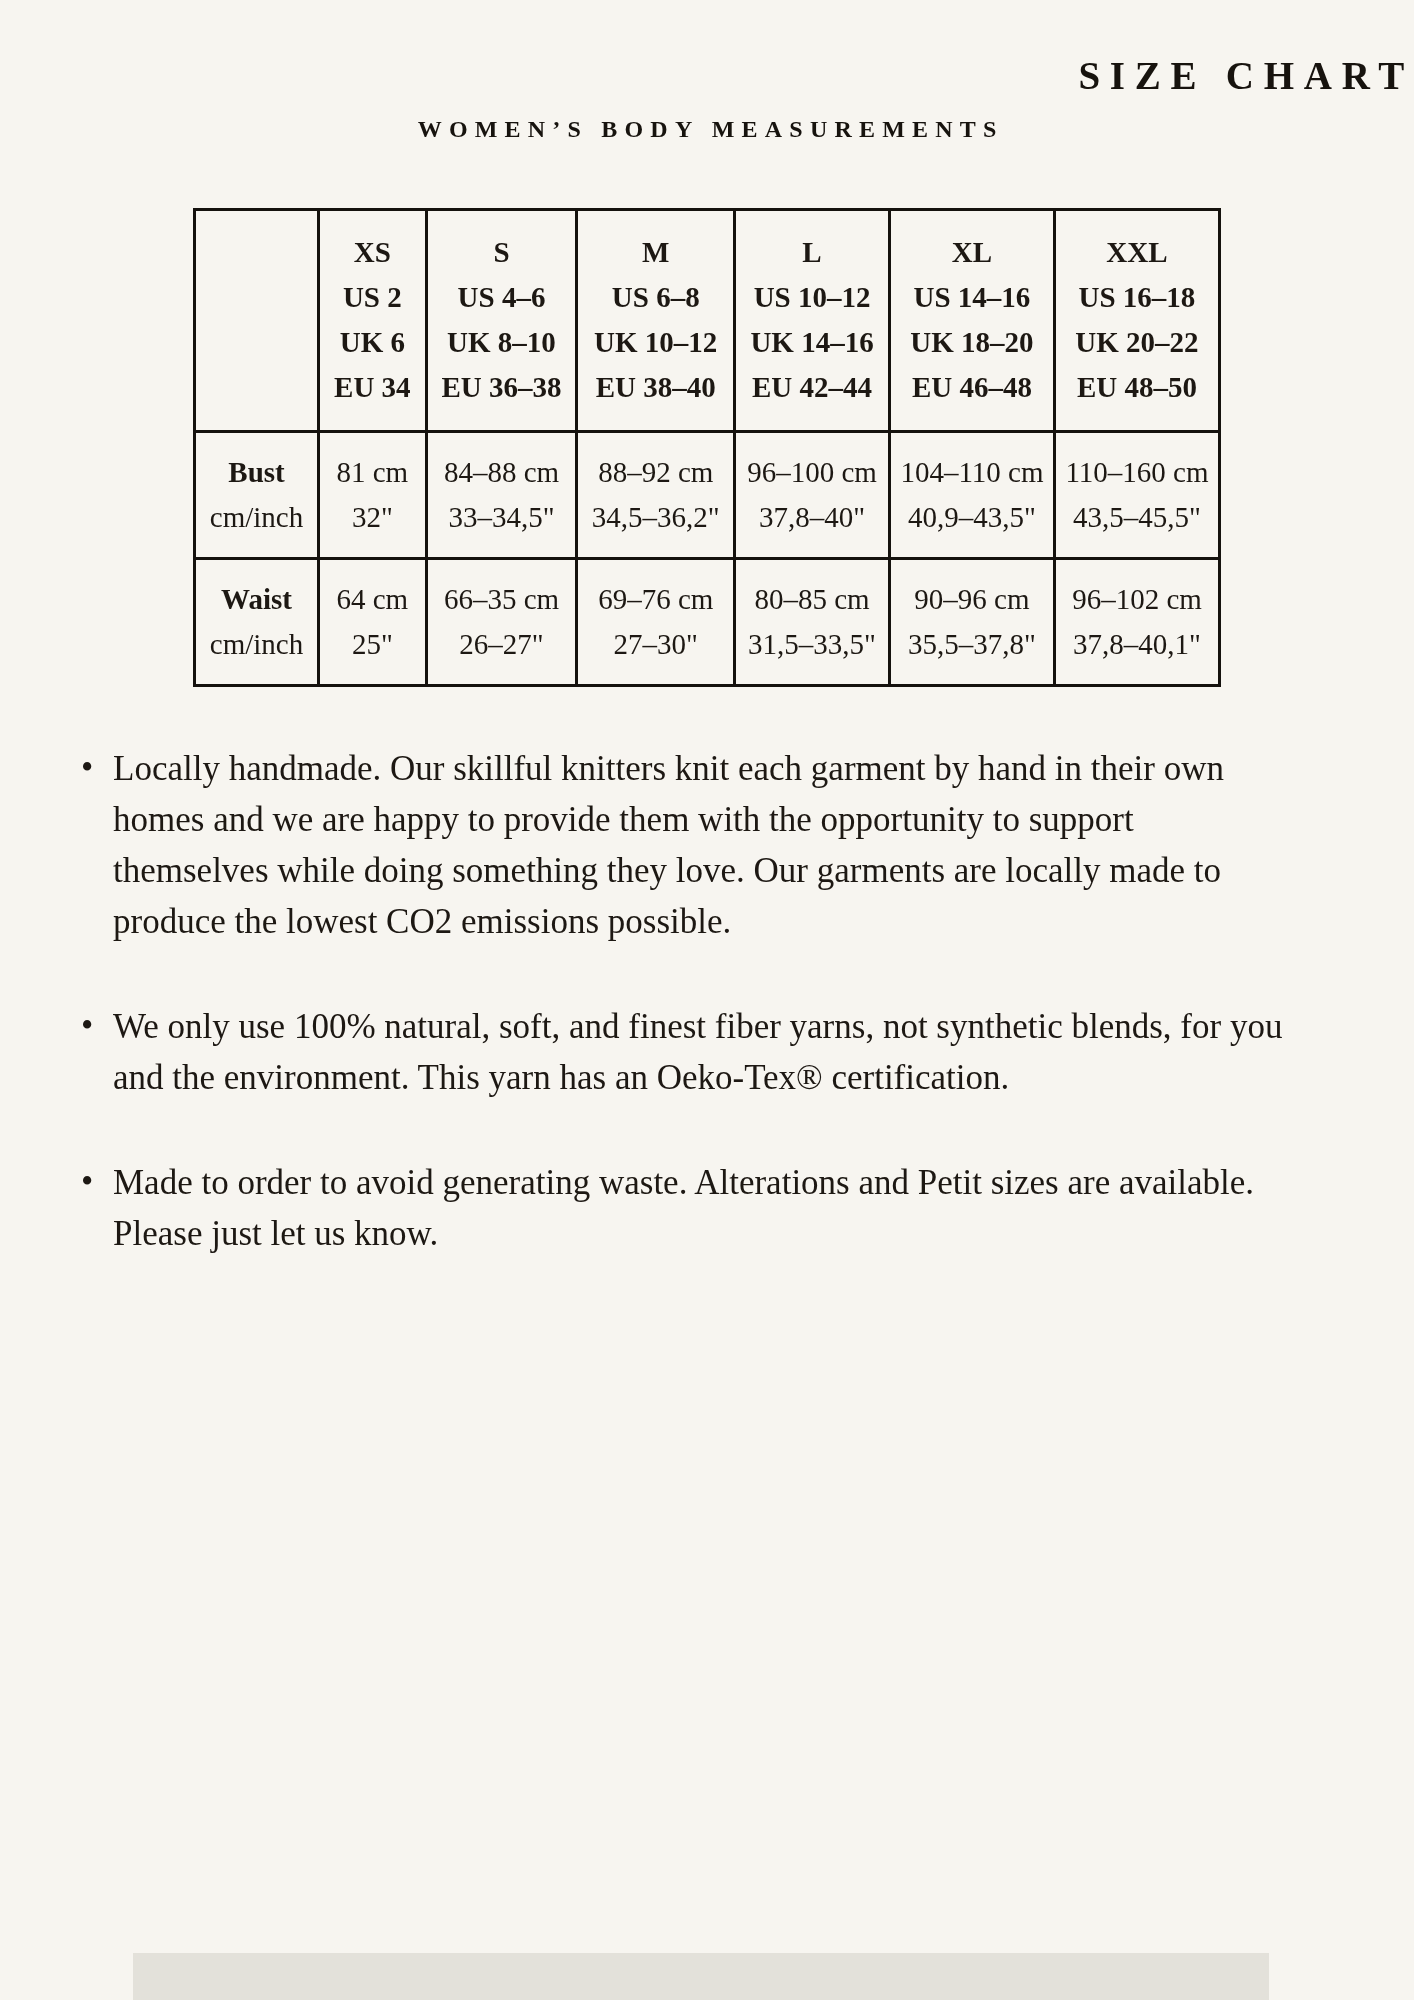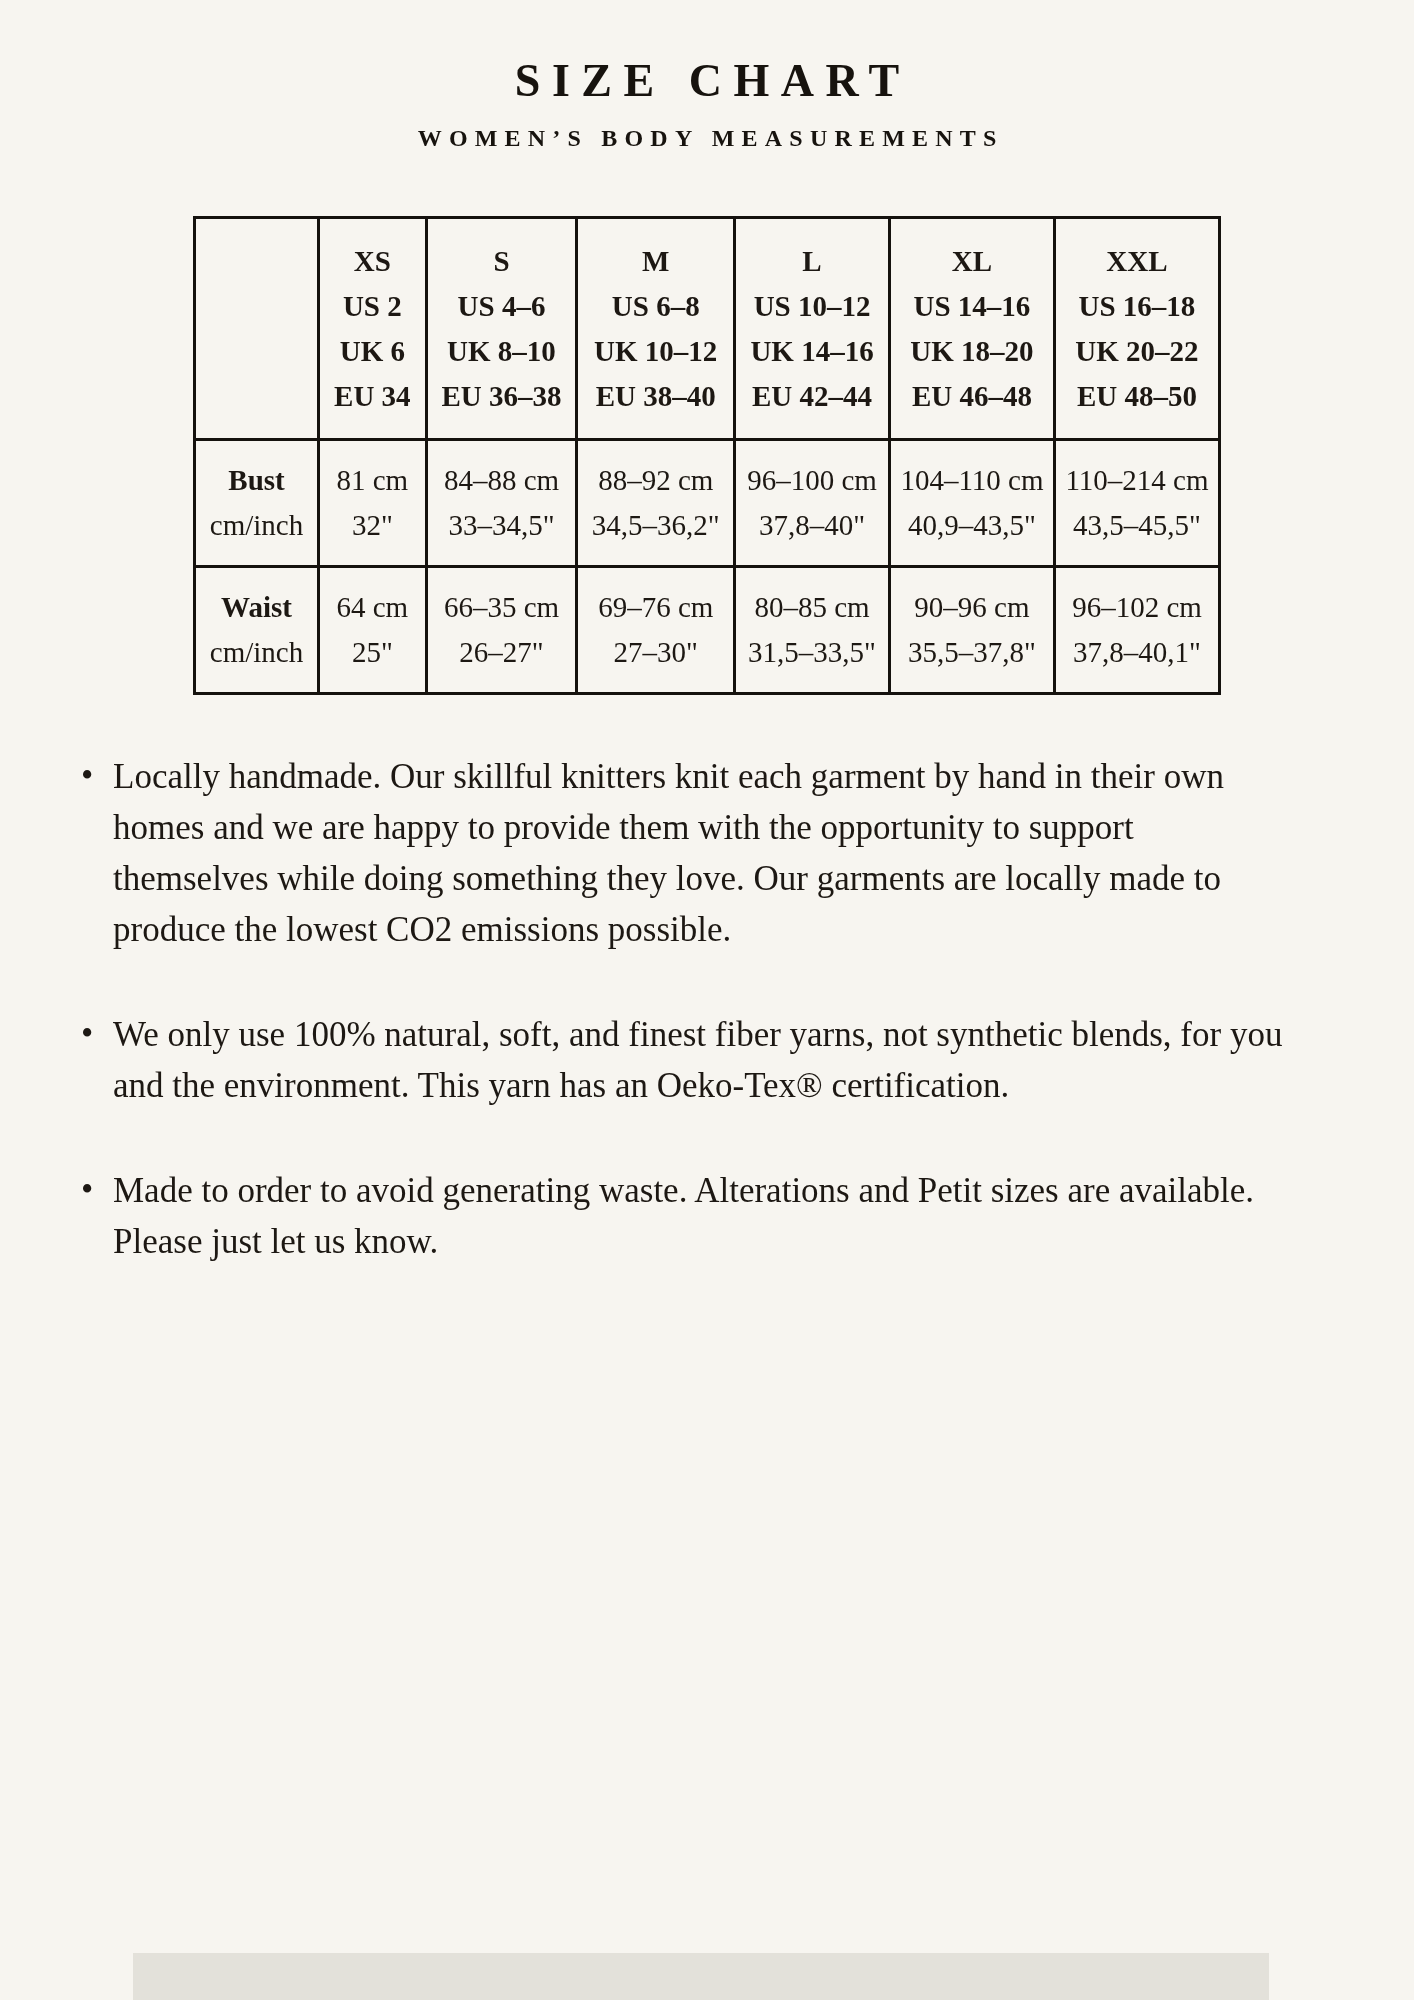--- a/index.html
+++ b/index.html
@@ -9,22 +9,22 @@
     width: 1414px;
     height: 2000px;
     background: #f7f5f0;
     color: #1d1813;
     font-family: "Liberation Serif", serif;
     overflow: hidden;
     margin: 0 auto;
   }
   .title {
     padding-top: 52px;
-    text-align: center;
-    font-size: 46px;
+    text-align: right;
+    font-size: 39px;
     font-weight: 600;
     letter-spacing: 0.25em;
     text-indent: 0.25em;
     line-height: 1.25;
     color: #17130e;
   }
   .subtitle {
     margin-top: 14px;
     text-align: center;
     font-size: 24px;
@@ -158,21 +158,21 @@
         </td>
         <td>
           <div>96–100 cm</div>
           <div>37,8–40"</div>
         </td>
         <td>
           <div>104–110 cm</div>
           <div>40,9–43,5"</div>
         </td>
         <td>
-          <div>110–214 cm</div>
+          <div>110–160 cm</div>
           <div>43,5–45,5"</div>
         </td>
       </tr>
 
       <tr class="meas-row">
         <td class="row-label">
           <div class="lbl">Waist</div>
           <div class="unit">cm/inch</div>
         </td>
         <td>

